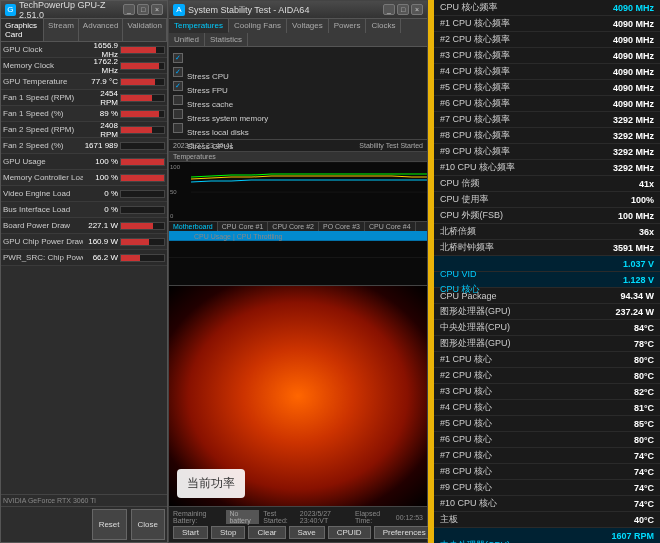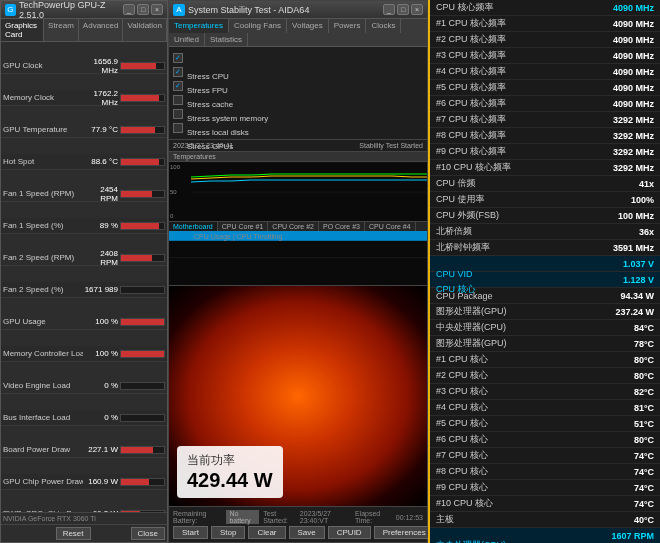--- a/index.html
+++ b/index.html
@@ -101,21 +101,20 @@
       flex: 1;
       overflow: hidden;
     }
 
     .metric-row {
       display: flex;
       align-items: center;
       height: 16px;
       border-bottom: 1px solid #3a3a3a;
       padding: 0 2px;
-      margin-top: 16px;
     }
 
     .metric-row:nth-child(even) {
       background: #2a2a2a;
     }
 
     .metric-label {
       width: 80px;
       font-size: 8px;
       color: #ccc;
@@ -155,26 +154,25 @@
     .reset-close {
       display: flex;
       justify-content: flex-end;
       gap: 4px;
       padding: 2px;
       border-top: 1px solid #444;
     }
 
     .small-btn {
       font-size: 8px;
-      padding: 1px 6px;
+      padding: 10px 6px;
       background: #444;
       border: 1px solid #666;
       color: #ddd;
       cursor: pointer;
-      margin-left: 36px;
     }
 
     
     .middle-panel {
       width: 260px;
       height: 543px;
       background: #1e1e1e;
       border: 1px solid #444;
       display: flex;
       flex-direction: column;
@@ -419,21 +417,21 @@
       background: #444;
       border: 1px solid #666;
       color: #ddd;
       cursor: pointer;
     }
 
     
     .right-panel {
       flex: 1;
       background: #1a1a1a;
-      border-left: 2px solid #eab308;
+      border-left: 6px solid #eab308;
       overflow-y: auto;
       overflow-x: hidden;
     }
 
     .cpu-info-row {
       display: flex;
       justify-content: space-between;
       align-items: center;
       padding: 1px 6px;
       height: 16px;
@@ -499,27 +497,20 @@
     <span class="metric-value">1762.2 MHz</span>
     <div class="metric-bar-container">
       <div class="metric-bar red" style="width:88%"></div>
     </div>
   </div>
       <div class="metric-row">
     <span class="metric-label">GPU Temperature</span>
     <span class="metric-value">77.9 °C</span>
     <div class="metric-bar-container">
       <div class="metric-bar red" style="width:78%"></div>
-    </div>
-  </div>
-      <div class="metric-row">
-    <span class="metric-label">Hot Spot</span>
-    <span class="metric-value">88.6 °C</span>
-    <div class="metric-bar-container">
-      <div class="metric-bar red" style="width:89%"></div>
     </div>
   </div>
       <div class="metric-row">
     <span class="metric-label">Fan 1 Speed (RPM)</span>
     <span class="metric-value">2454 RPM</span>
     <div class="metric-bar-container">
       <div class="metric-bar red" style="width:72%"></div>
     </div>
   </div>
       <div class="metric-row">
@@ -690,21 +681,20 @@
       <rect width="235" height="55" fill="#0a0a0a"></rect>
       <line x1="0" y1="27" x2="235" y2="27" stroke="#222" stroke-width="0.5"></line>
 
       <rect x="0" y="0" width="235" height="10" fill="#00aaff" opacity="0.8"></rect>
     </svg>
   </div>
   <div class="image-area">
     <div class="fire-image">
       <div class="power-badge">
         <div class="power-label">当前功率</div>
-        <div class="power-value">429.44 W</div>
       </div>
     </div>
   </div>
   <div class="bottom-controls">
     <div class="battery-row">
       <span>Remaining Battery:</span>
       <span class="no-battery">No battery</span>
       <span>Test Started:</span>
       <span>2023/5/27 23:40:VT</span>
       <span>Elapsed Time:</span>
@@ -821,21 +811,21 @@
     <div class="cpu-info-row">
     <span class="cpu-info-label">#3 CPU 核心</span>
     <span class="cpu-info-value val-white">82°C</span>
   </div>
     <div class="cpu-info-row">
     <span class="cpu-info-label">#4 CPU 核心</span>
     <span class="cpu-info-value val-white">81°C</span>
   </div>
     <div class="cpu-info-row">
     <span class="cpu-info-label">#5 CPU 核心</span>
-    <span class="cpu-info-value val-white">51°C</span>
+    <span class="cpu-info-value val-white">85°C</span>
   </div>
     <div class="cpu-info-row">
     <span class="cpu-info-label">#6 CPU 核心</span>
     <span class="cpu-info-value val-white">80°C</span>
   </div>
     <div class="cpu-info-row">
     <span class="cpu-info-label">#7 CPU 核心</span>
     <span class="cpu-info-value val-white">74°C</span>
   </div>
     <div class="cpu-info-row">

